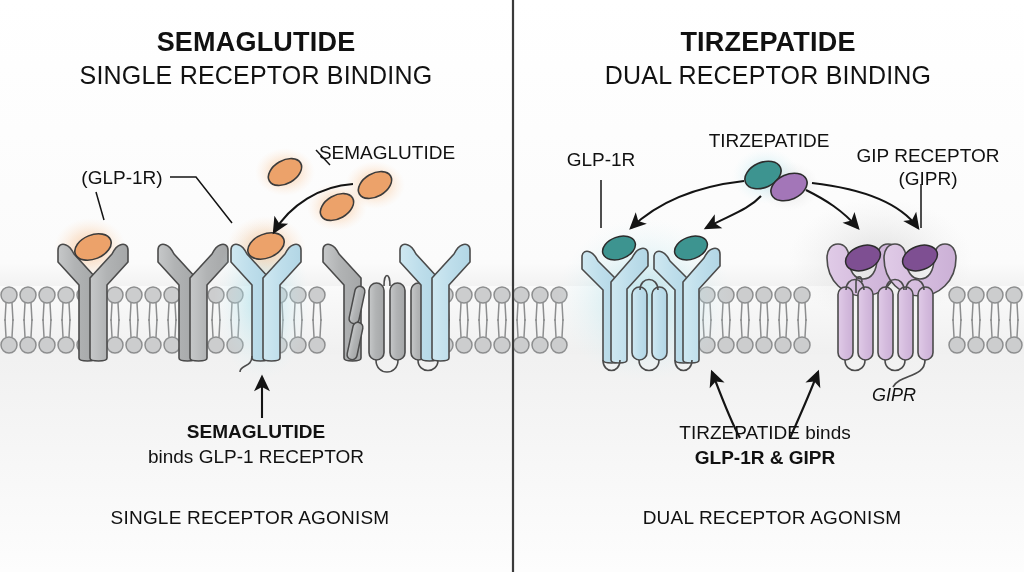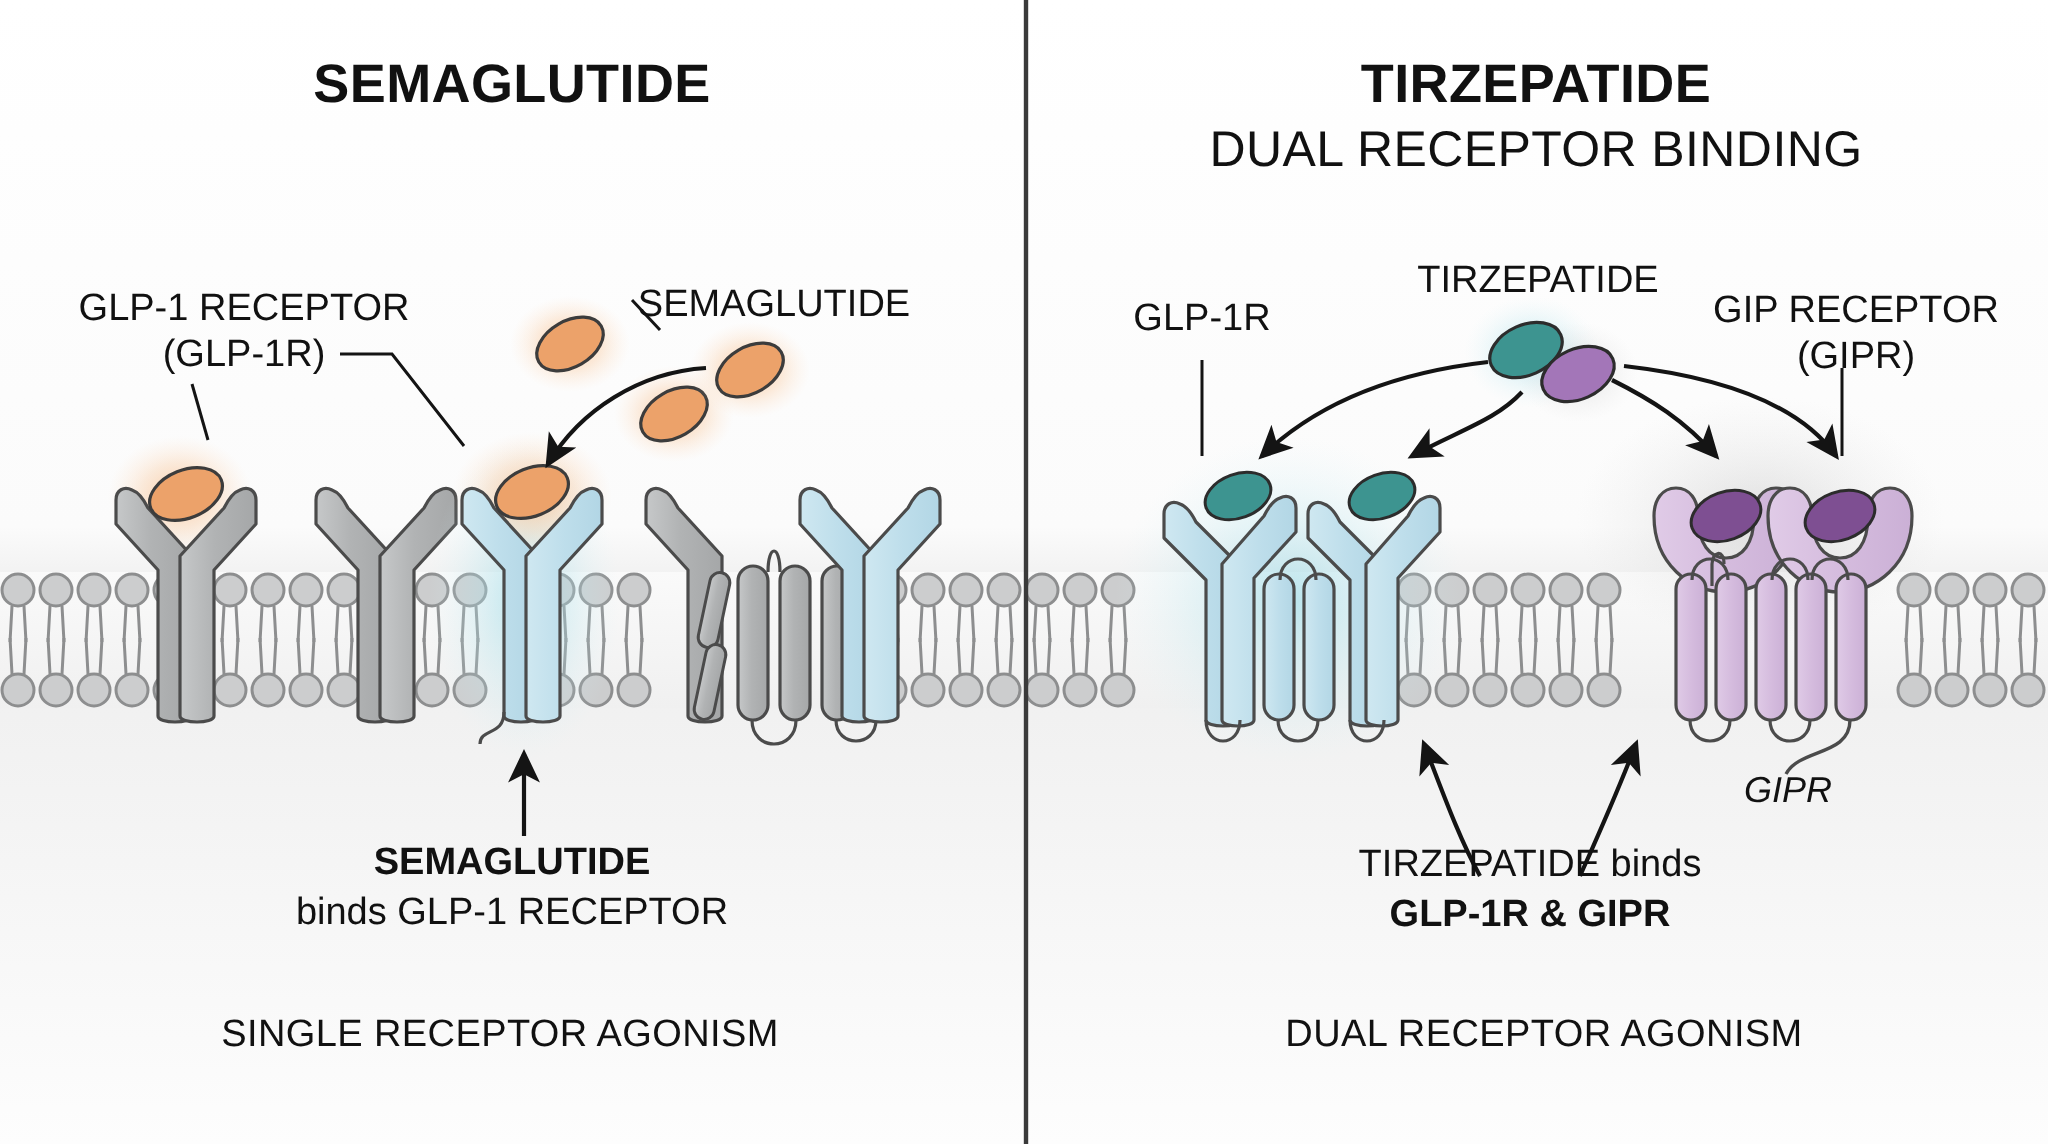--- a/index.html
+++ b/index.html
@@ -404,22 +404,22 @@
     <path d="M601,180 L601,228" fill="none" stroke="#141414" stroke-width="1.5"></path>
     <path d="M921,184 L921,228" fill="none" stroke="#141414" stroke-width="1.5"></path>
 
     <path d="M740,438 C730,420 722,398 712,372" fill="none" stroke="#141414" stroke-width="2.1" marker-end="url(#ah)"></path>
     <path d="M790,438 C798,420 808,398 818,372" fill="none" stroke="#141414" stroke-width="2.1" marker-end="url(#ah)"></path>
 
     <line x1="513" y1="0" x2="513" y2="572" stroke="#3a3a3a" stroke-width="2.2"></line>
   </svg>
 
   <div class="txt title-main center" style="left:256px;top:28px;">SEMAGLUTIDE</div>
-
-  <div class="txt lbl center" style="left:122px;top:145px;">GLP-1 RECEPTOR</div>
+  <div class="txt title-sub center" style="left:256px;top:62px;">SINGLE RECEPTOR BINDING</div>
+
   <div class="txt lbl center" style="left:122px;top:168px;">(GLP-1R)</div>
 
   <div class="txt lbl center" style="left:387px;top:143px;">SEMAGLUTIDE</div>
 
   <div class="txt lbl-b center" style="left:256px;top:422px;">SEMAGLUTIDE</div>
   <div class="txt lbl center" style="left:256px;top:447px;">binds GLP-1 RECEPTOR</div>
 
   <div class="txt footer center" style="left:250px;top:508px;">SINGLE RECEPTOR AGONISM</div>
 
   <div class="txt title-main center" style="left:768px;top:28px;">TIRZEPATIDE</div>

